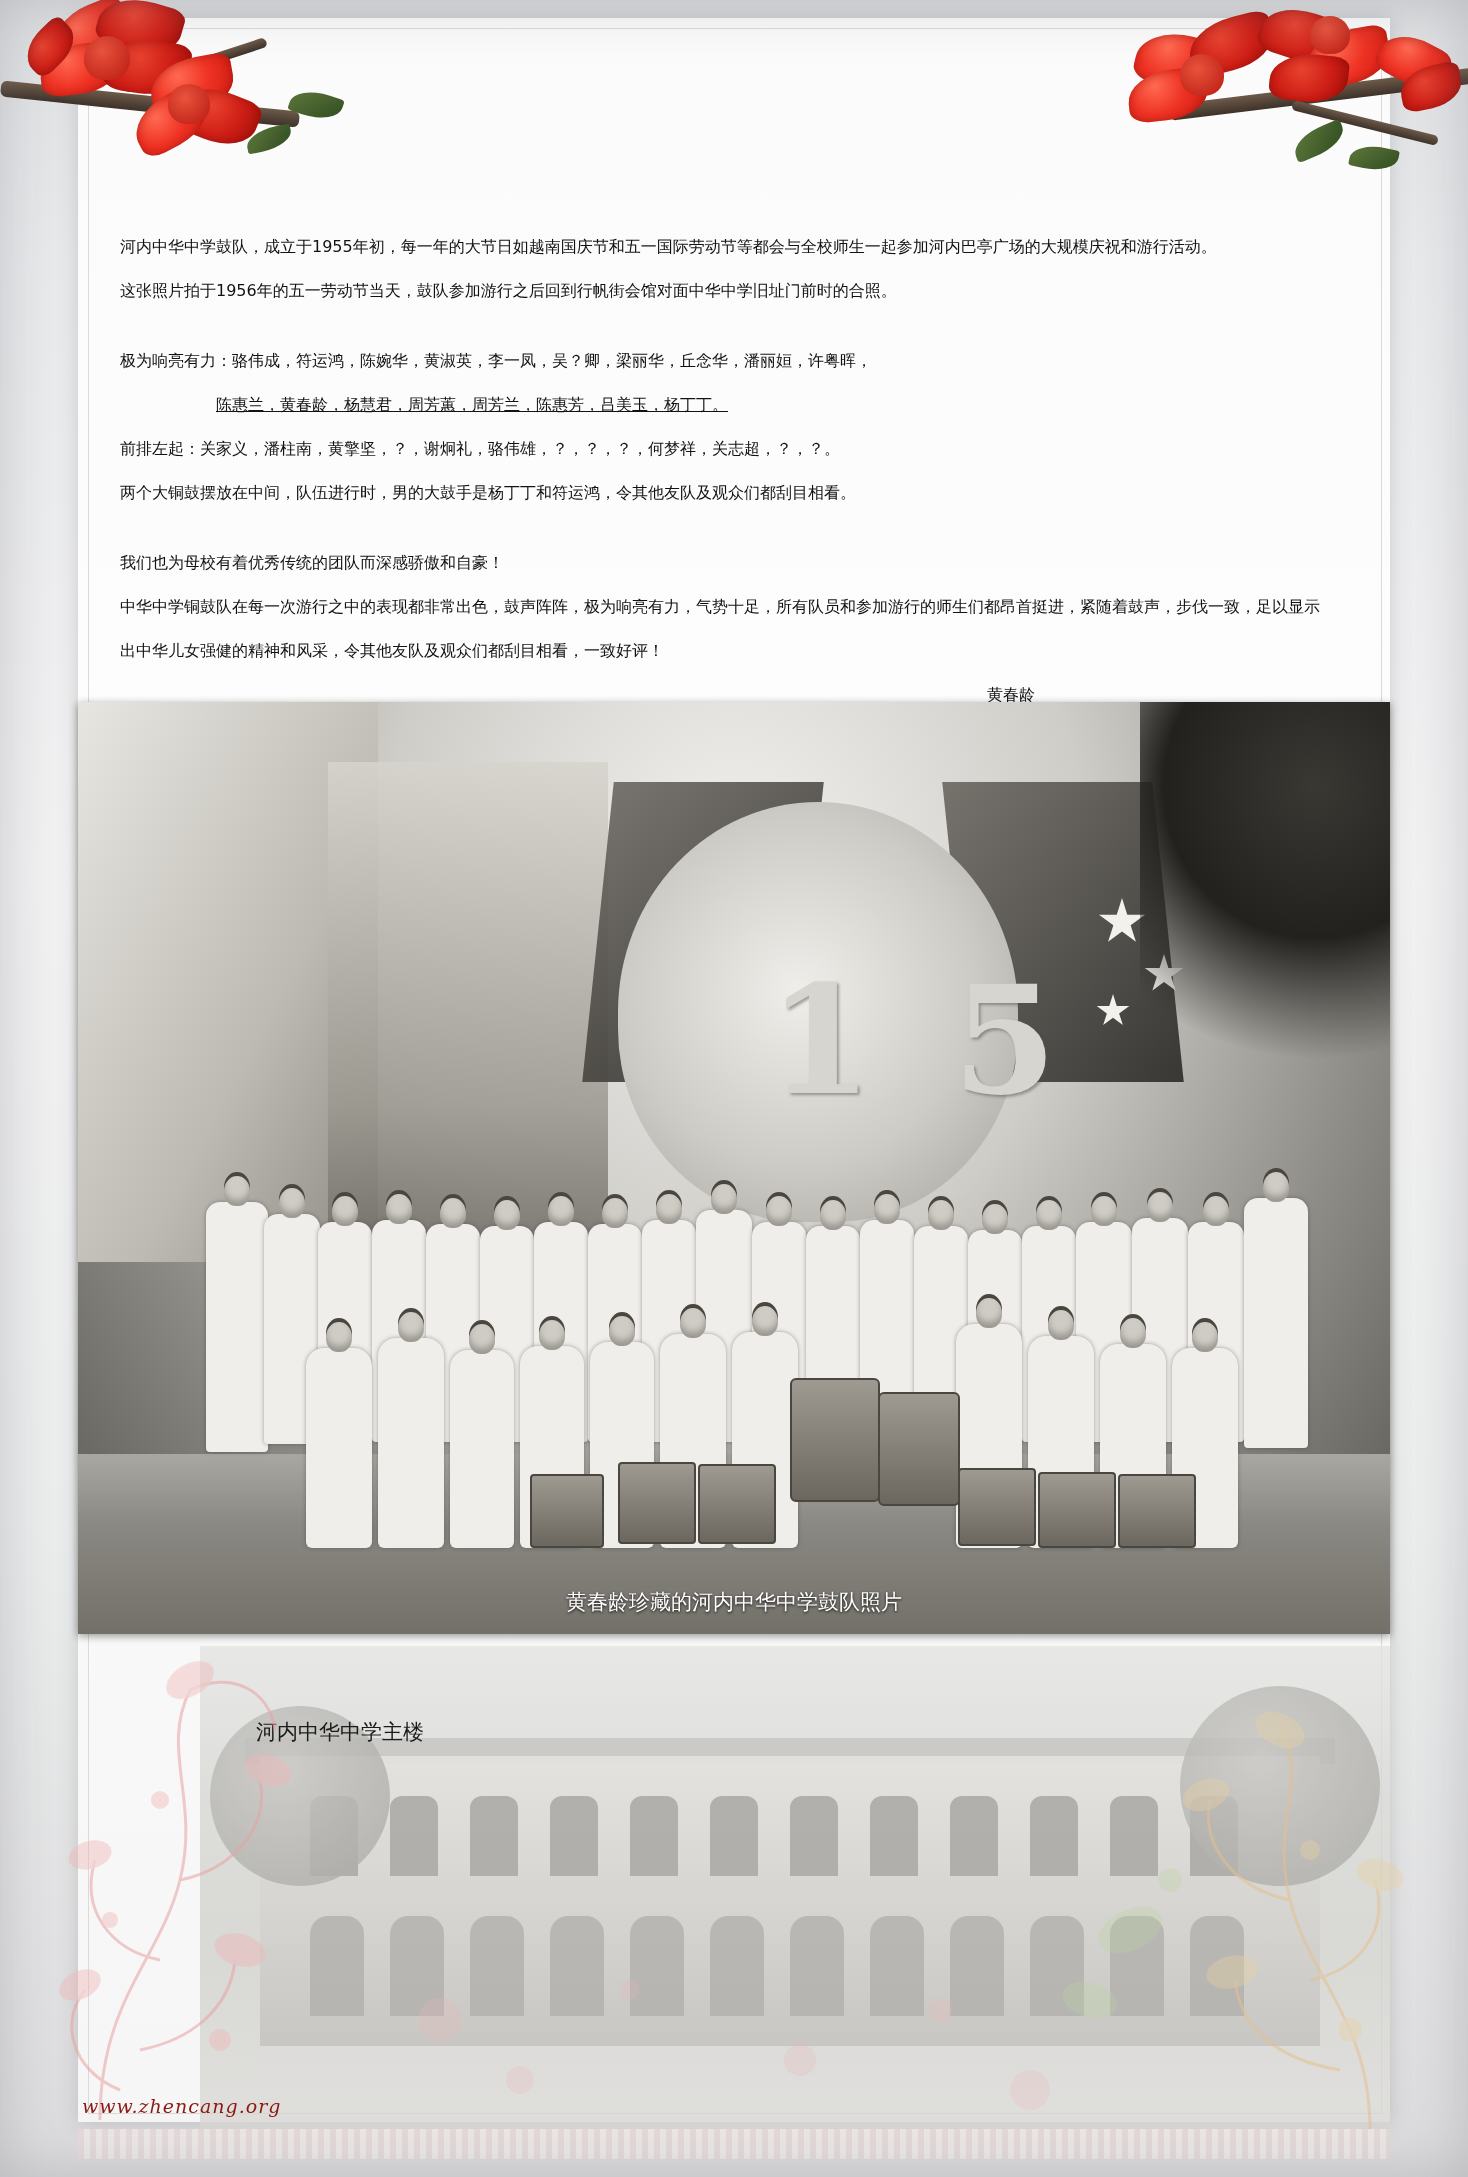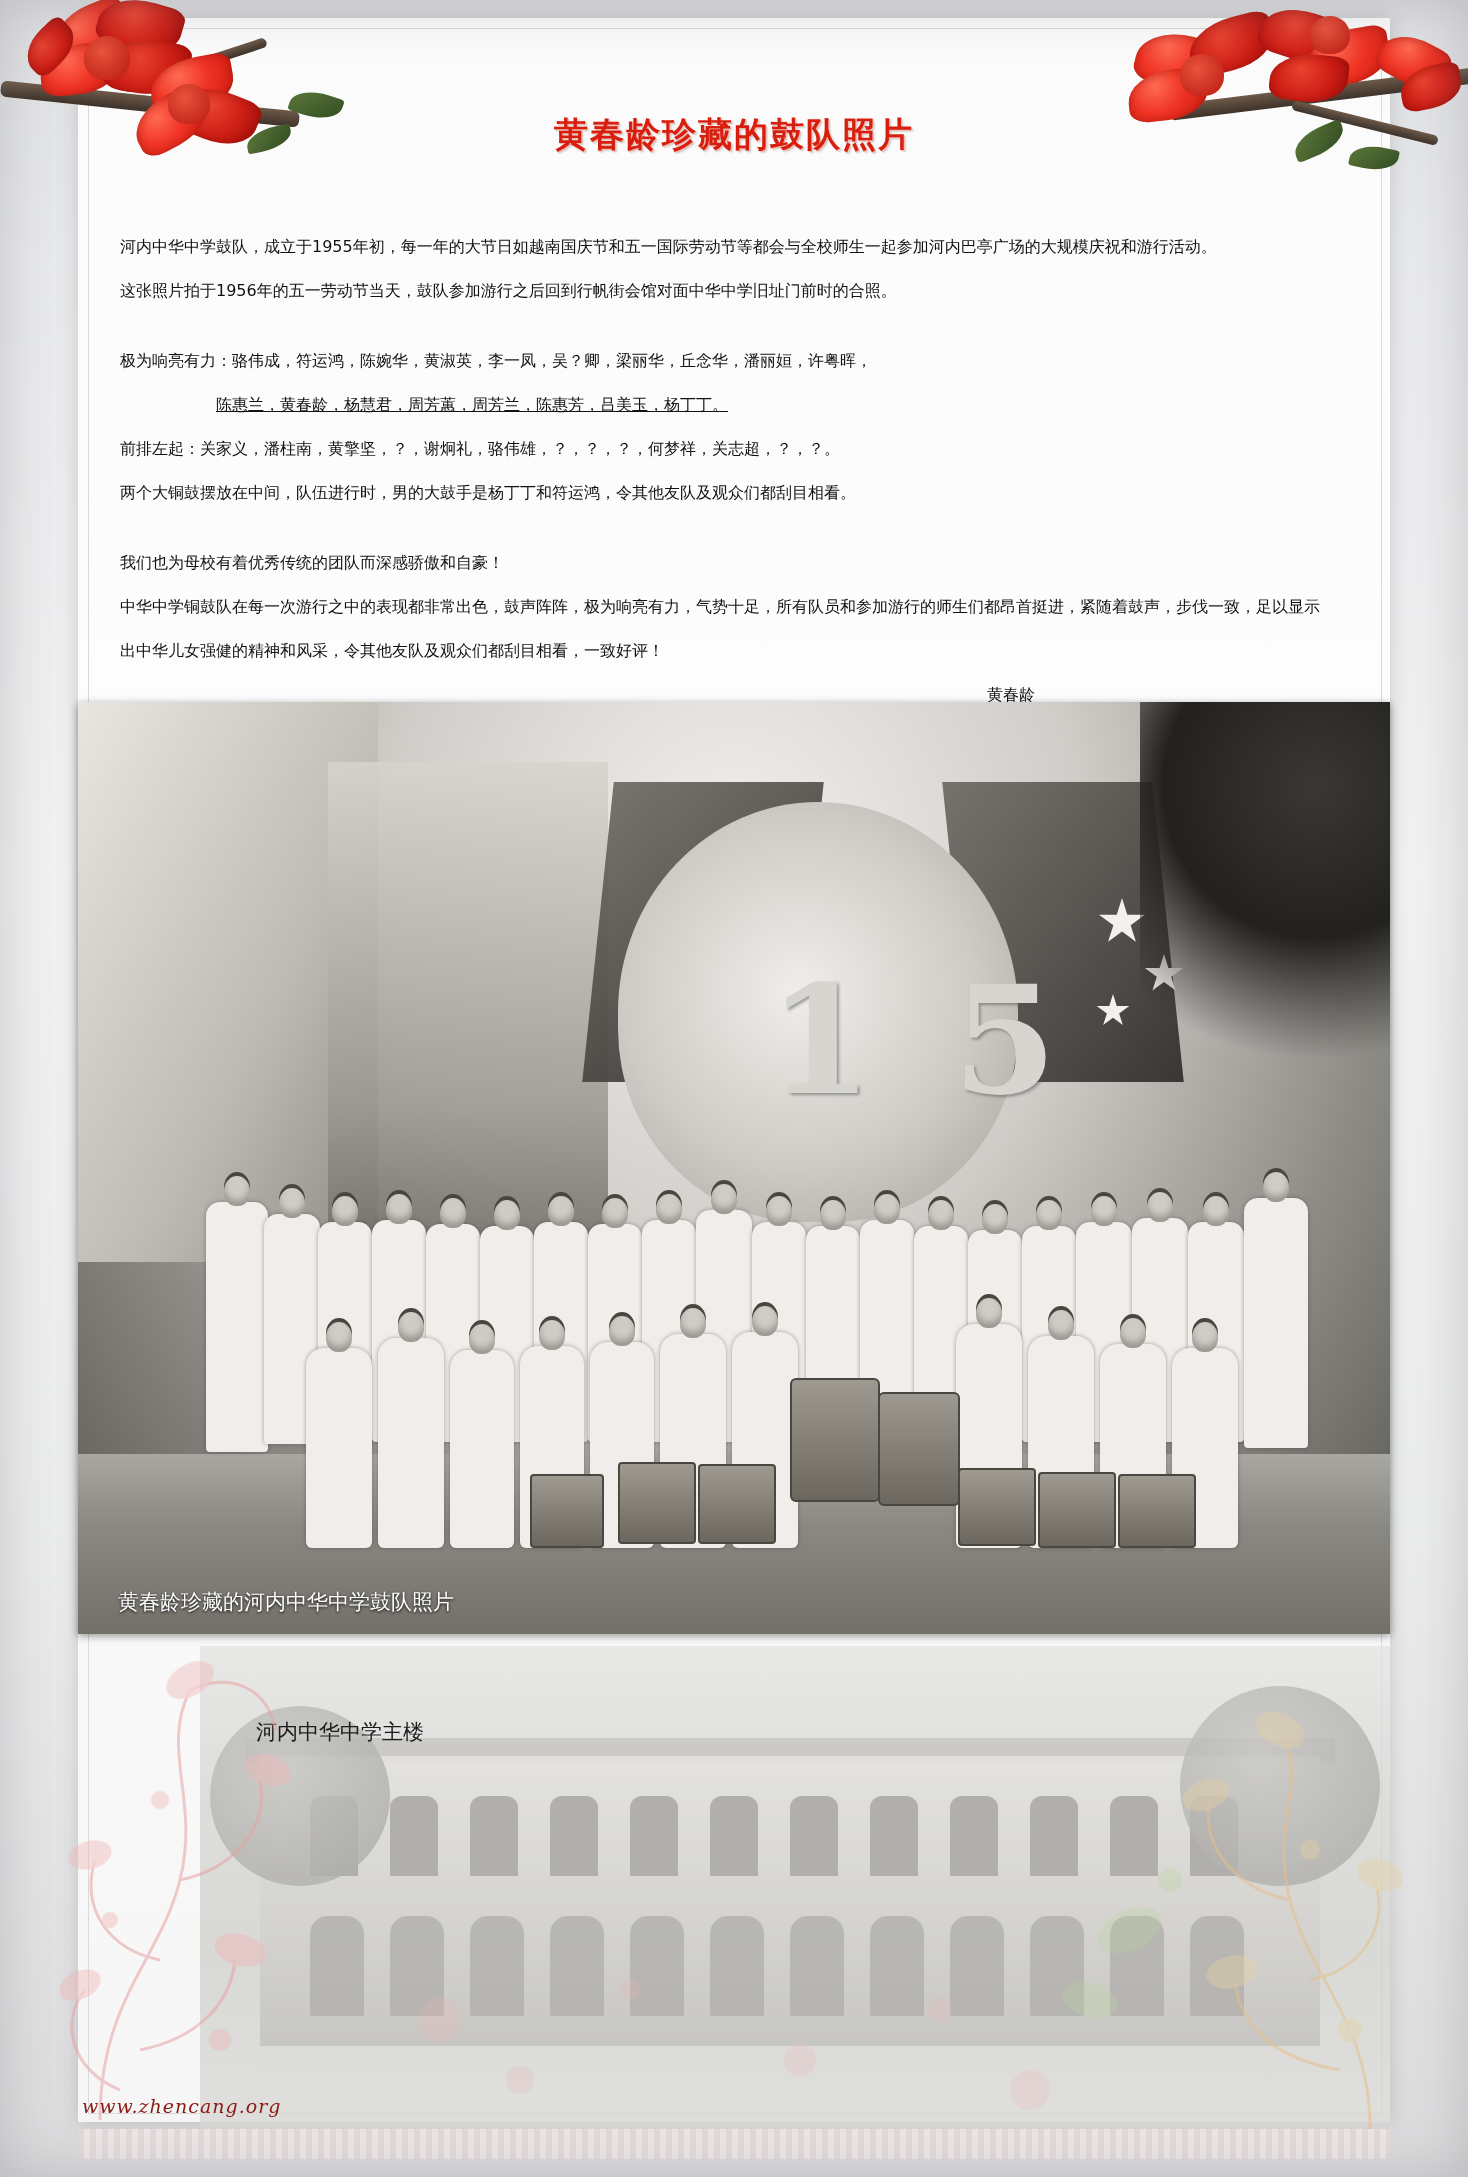--- a/index.html
+++ b/index.html
@@ -191,25 +191,25 @@
   }
   .drum {
     position: absolute;
     background: linear-gradient(to bottom,#9e9a92,#6b675f);
     border: 2px solid #4a4740;
     border-radius: 4px;
   }
   .photo-caption {
     position: absolute;
     left: 0; bottom: 18px; width: 100%;
+    text-align: center;
     color: #ffffff;
     font-size: 21px;
     font-family: "DejaVu Sans", sans-serif;
     text-shadow: 0 1px 3px rgba(0,0,0,0.9);
-    padding-left: 40px;
   }
 
   
   .building-wrap {
     position: absolute;
     left: 200px;
     top: 1646px;
     width: 1190px;
     height: 500px;
     overflow: hidden;
@@ -325,21 +325,20 @@
 
     <div class="petal dark" style="left:150px; top:10px; width:80px; height:50px; transform:rotate(18deg);"></div>
     <div class="petal" style="left:196px; top:30px; width:84px; height:54px; transform:rotate(-10deg);"></div>
     <div class="petal dark" style="left:160px; top:54px; width:78px; height:48px; transform:rotate(6deg);"></div>
     <div class="bud" style="left:200px; top:16px; width:40px; height:38px;"></div>
 
     <div class="petal" style="left:268px; top:38px; width:70px; height:46px; transform:rotate(28deg);"></div>
     <div class="petal dark" style="left:290px; top:66px; width:62px; height:42px; transform:rotate(-12deg);"></div>
   </div>
 
-  <div class="title">黄春龄珍藏的鼓队照片</div>
 
   <div class="body-text">
     <p>河内中华中学鼓队，成立于1955年初，每一年的大节日如越南国庆节和五一国际劳动节等都会与全校师生一起参加河内巴亭广场的大规模庆祝和游行活动。</p>
     <p>这张照片拍于1956年的五一劳动节当天，鼓队参加游行之后回到行帆街会馆对面中华中学旧址门前时的合照。</p>
     <div class="gap"></div>
     <p>
       <span>极为响亮有力：</span><span>骆伟成，符运鸿，陈婉华，黄淑英，李一凤，吴？卿，梁丽华，丘念华，潘丽姮，许粤晖，</span>
     </p>
     <p class="indent">陈惠兰，黄春龄，杨慧君，周芳蕙，周芳兰，陈惠芳，吕美玉，杨丁丁。</p>
     <p>前排左起：关家义，潘柱南，黄擎坚，？，谢炯礼，骆伟雄，？，？，？，何梦祥，关志超，？，？。</p>

